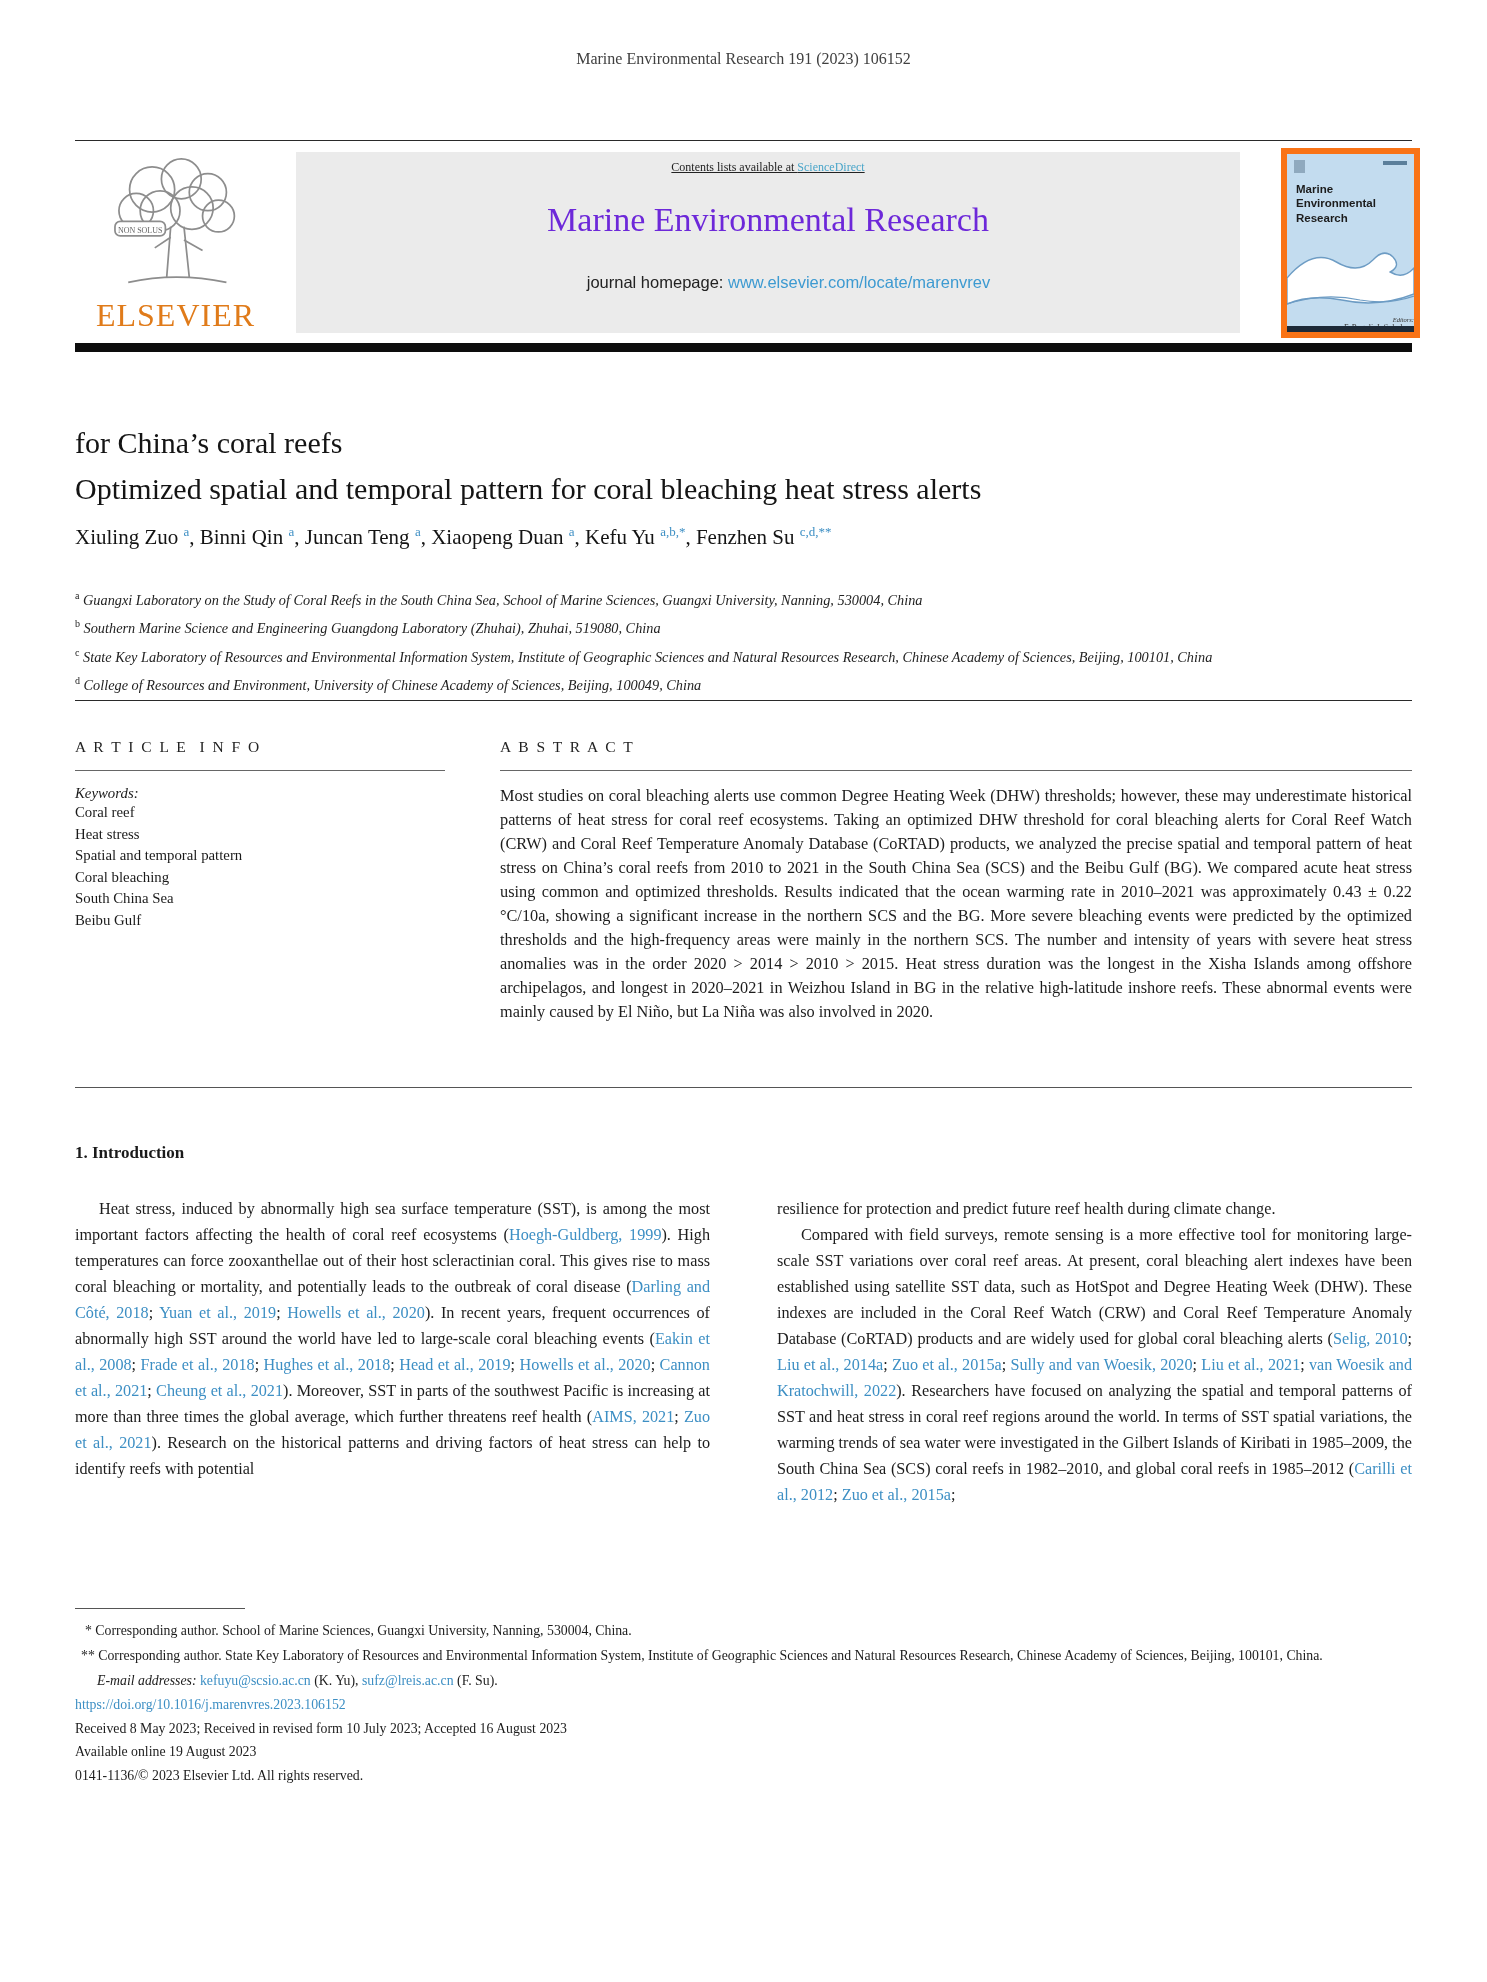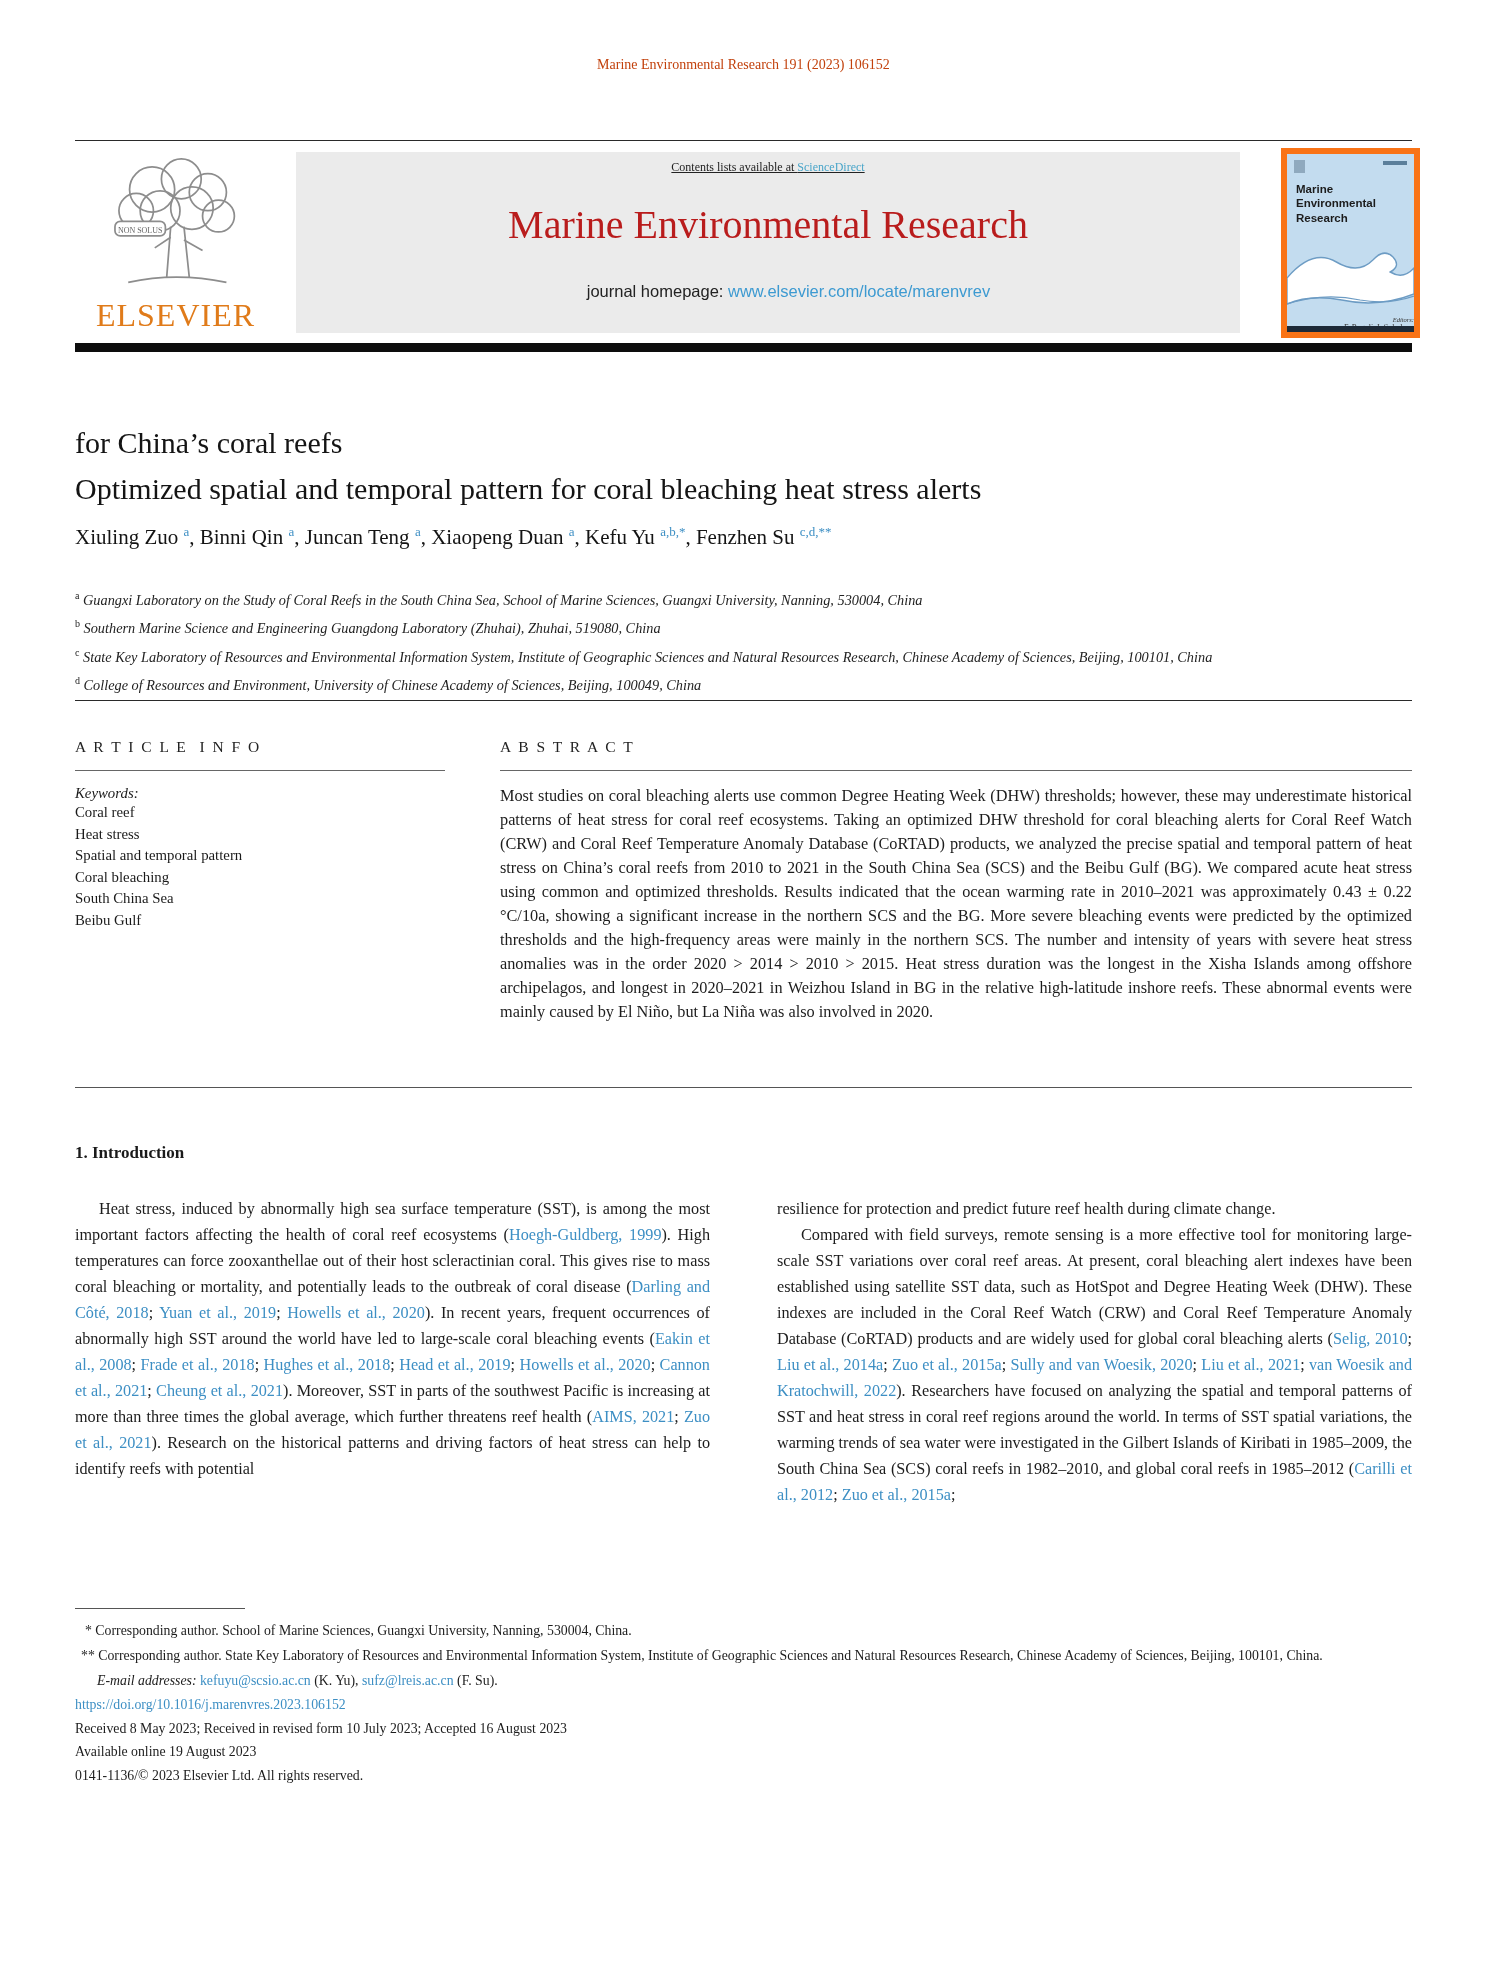--- a/index.html
+++ b/index.html
@@ -1,36 +1,36 @@
 <!DOCTYPE html>
 <html><head>
 <meta charset="utf-8">
 <style>
   html,body{margin:0;padding:0;background:#ffffff;}
   .page{position:relative;width:1487px;height:1982px;background:#fff;
         font-family:"Liberation Serif",serif;color:#1a1a1a;overflow:hidden;}
   .abs{position:absolute;}
 
   
-  .citation{top:57px;left:0;width:100%;text-align:center;font-size:14px;color:#c2410c;}
+  .citation{top:50px;left:0;width:100%;text-align:center;font-size:16px;color:#404040;}
 
   
   .rule{background:#2a2a2a;height:1px;left:75px;right:75px;}
   .rule-top{top:140px;}
   .rule-mid{top:700px;}
   .rule-abs-bottom{top:1087px;background:#555;}
   .blackbar{top:343px;left:75px;right:75px;height:9px;background:#0d0d0d;}
 
   
   .logo-wrap{top:155px;left:78px;width:195px;height:178px;text-align:center;}
   .logo-name{font-size:32px;letter-spacing:1px;color:#e07b1a;line-height:1;margin-top:2px;}
   .graybox{top:152px;left:296px;width:944px;height:181px;background:#ebebeb;text-align:center;}
   .contents-line{margin-top:8px;font-size:12px;color:#222;text-decoration:underline;}
   .sd-link{color:#49a5c9;cursor:pointer;}
-  .box-title{margin-top:26px;font-size:40px;color:#b91c1c;}
+  .box-title{margin-top:26px;font-size:34px;color:#6d28d9;}
   .homepage-line{margin-top:34px;font-family:"Liberation Sans",sans-serif;font-size:16.5px;color:#222;padding-left:41px;}
   .hp-link{color:#3d9ad1;cursor:pointer;}
 
   
   .cover{top:148px;left:1281px;width:139px;height:190px;background:#c3dcef;border:6px solid #f97316;box-sizing:border-box;}
   .cover-strip{position:absolute;bottom:0;left:0;right:0;height:6px;background:#1d2a38;}
   .cover-logo{position:absolute;top:6px;left:7px;width:11px;height:13px;background:#8fa9be;}
   .cover-issn{position:absolute;top:7px;right:7px;width:24px;height:4px;background:#5b7florâ;background:#5b7f9b;}
   .cover-title{position:absolute;top:28px;left:9px;font-family:"Liberation Sans",sans-serif;
                font-weight:bold;font-size:11.5px;line-height:1.25;color:#1c1c1c;text-align:left;}

